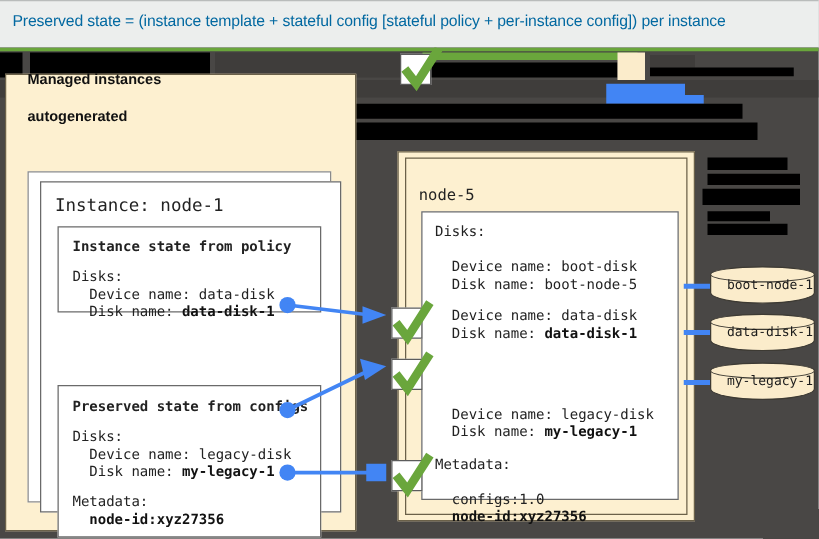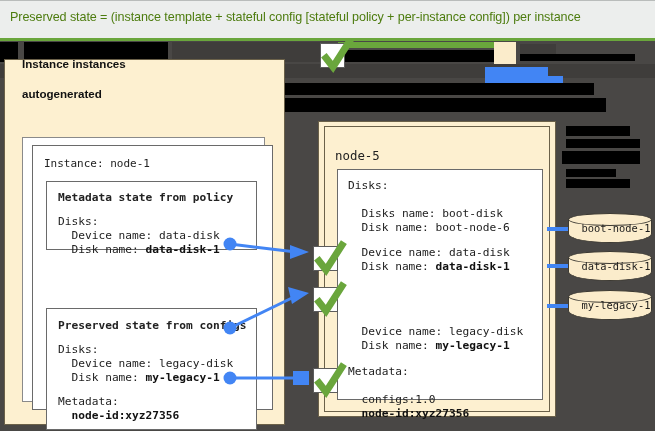--- a/index.html
+++ b/index.html
@@ -14,21 +14,21 @@
 
   
   .caption-bar{
     position:absolute;left:0;top:0;width:655px;height:38px;
     background:#eceeed;
     border-top:1px solid #b9bcbb;
     box-sizing:border-box;
   }
   .caption-text{
     position:absolute;left:10px;top:9px;
-    font-size:12.6px;color:#4d7c0f;
+    font-size:12.6px;color:#0369a1;
     font-family:"Liberation Sans", sans-serif;
     white-space:nowrap;letter-spacing:-0.1px;
   }
 
   
   .canvas{
     position:absolute;left:0;top:38px;width:655px;height:393px;
     background:#494745;overflow:hidden;
   }
   
@@ -59,21 +59,21 @@
     position:absolute;background:#ffffff;border:1px solid #8a8a8a;box-sizing:border-box;
   }
   .card-front{
     position:absolute;background:#ffffff;border:1px solid #6a6a6a;box-sizing:border-box;
   }
   .mono{
     font-family:"DejaVu Sans Mono","Liberation Mono",monospace;
     color:#222;white-space:pre;
   }
   .card-title{
-    position:absolute;font-size:11px;letter-spacing:0px;
+    position:absolute;font-size:14px;letter-spacing:0px;
   }
   .sub-box{
     position:absolute;background:#ffffff;border:1px solid #6a6a6a;box-sizing:border-box;
   }
   .sub-box-title{
     position:absolute;font-size:11.2px;font-weight:bold;
   }
   .sub-text{
     position:absolute;font-size:11.2px;line-height:14px;
   }
@@ -157,48 +157,48 @@
 
     <div class="redact" style="left:566px;top:88px; width:64px;height:10px;"></div>
     <div class="redact" style="left:566px;top:101px;width:74px;height:9px;"></div>
     <div class="redact" style="left:562px;top:113px;width:78px;height:13px;"></div>
     <div class="redact" style="left:566px;top:131px;width:50px;height:8px;"></div>
     <div class="redact" style="left:566px;top:141px;width:64px;height:9px;"></div>
 
     <div class="panel-left"></div>
 
     <div class="panel-left-title">
-      <b>Instance instances</b><br>
+      <b>Managed instances</b><br>
       <br>
       <b>autogenerated</b>
     </div>
 
     <div class="card-back" style="left:22px;top:99px;width:243px;height:265px;"></div>
 
     <div class="card-front" style="left:32px;top:107px;width:241px;height:265px;"></div>
 
     <div class="card-title mono" style="left:44px;top:119px;">Instance: node-1</div>
 
     <div class="sub-box" style="left:46px;top:143px;width:211px;height:69px;"></div>
-    <div class="sub-box-title mono" style="left:58px;top:153px;">Metadata state from policy</div>
+    <div class="sub-box-title mono" style="left:58px;top:153px;">Instance state from policy</div>
     <div class="sub-text mono" style="left:58px;top:177px;"><span>Disks:</span><br><span>  Device name: data-disk</span><br><span>  Disk name: </span><b>data-disk-1</b></div>
 
     <div class="sub-box" style="left:46px;top:270px;width:211px;height:122px;"></div>
     <div class="sub-box-title mono" style="left:58px;top:281px;">Preserved state from configs</div>
     <div class="sub-text mono" style="left:58px;top:305px;"><span>Disks:</span><br><span>  Device name: legacy-disk</span><br><span>  Disk name: </span><b>my-legacy-1</b></div>
     <div class="sub-text mono" style="left:58px;top:357px;"><span>Metadata:</span><br>  <b>node-id:xyz27356</b></div>
 
     <div class="panel-right"></div>
     <div class="panel-right-inner"></div>
     <div class="rp-title mono">node-5</div>
     <div class="rp-box"></div>
 
     <div class="rp-text mono" style="left:348px;top:141px;">Disks:</div>
 
-    <div class="rp-text mono" style="left:348px;top:169px;"><span>  Disks name: boot-disk</span><br><span>  Disk name: boot-node-6</span></div>
+    <div class="rp-text mono" style="left:348px;top:169px;"><span>  Device name: boot-disk</span><br><span>  Disk name: boot-node-5</span></div>
 
     <div class="rp-text mono" style="left:348px;top:208px;"><span>  Device name: data-disk</span><br><span>  Disk name: </span><b>data-disk-1</b></div>
 
     <div class="rp-text mono" style="left:348px;top:287px;"><span>  Device name: legacy-disk</span><br><span>  Disk name: </span><b>my-legacy-1</b></div>
 
     <div class="rp-text mono" style="left:348px;top:327px;"><span>Metadata:</span><br><br><span>  configs:1.0</span><br>  <b>node-id:xyz27356</b></div>
 
     <svg class="conn" style="left:0;top:0;" width="655" height="393">
 
       <g>

